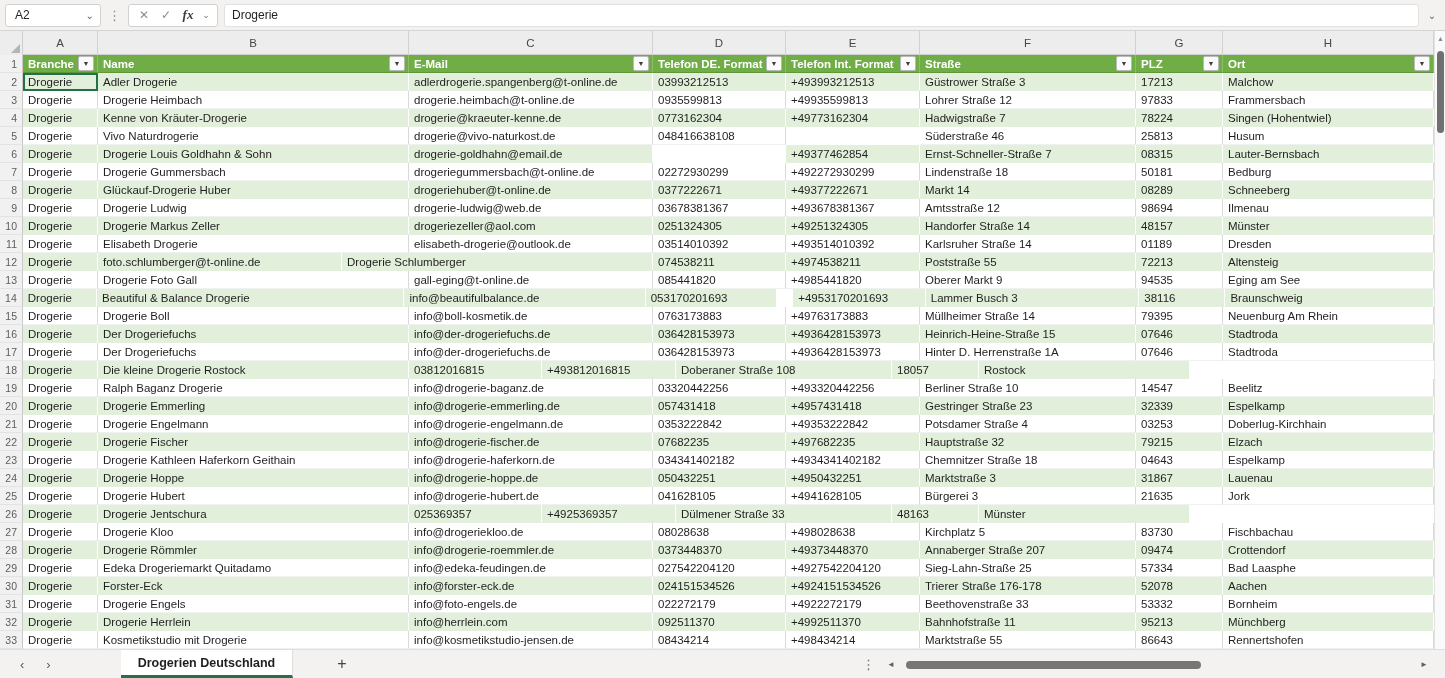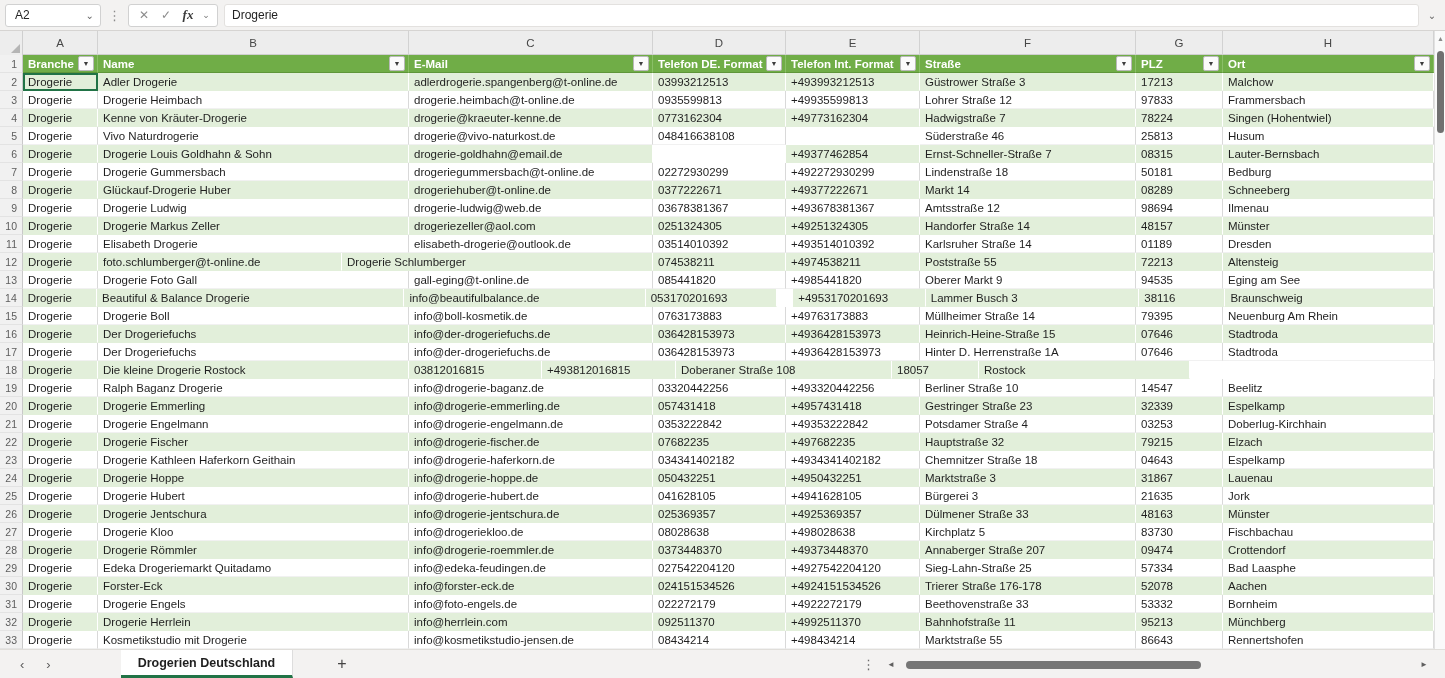--- a/index.html
+++ b/index.html
@@ -414,21 +414,20 @@
           <div class="cell" style="width: 133px;">041628105</div>
           <div class="cell" style="width: 134px;">+4941628105</div>
           <div class="cell" style="width: 216px;">Bürgerei 3</div>
           <div class="cell" style="width: 87px;">21635</div>
           <div class="cell" style="width: 211px;">Jork</div>
         </div>
         <div class="row band">
           <div class="rownum">26</div>
           <div class="cell" style="width: 75px;">Drogerie</div>
           <div class="cell" style="width: 311px;">Drogerie Jentschura</div>
-          <div class="cell" style="width: 244px;">info@drogerie-jentschura.de</div>
           <div class="cell" style="width: 133px;">025369357</div>
           <div class="cell" style="width: 134px;">+4925369357</div>
           <div class="cell" style="width: 216px;">Dülmener Straße 33</div>
           <div class="cell" style="width: 87px;">48163</div>
           <div class="cell" style="width: 211px;">Münster</div>
         </div>
         <div class="row">
           <div class="rownum">27</div>
           <div class="cell" style="width: 75px;">Drogerie</div>
           <div class="cell" style="width: 311px;">Drogerie Kloo</div>

